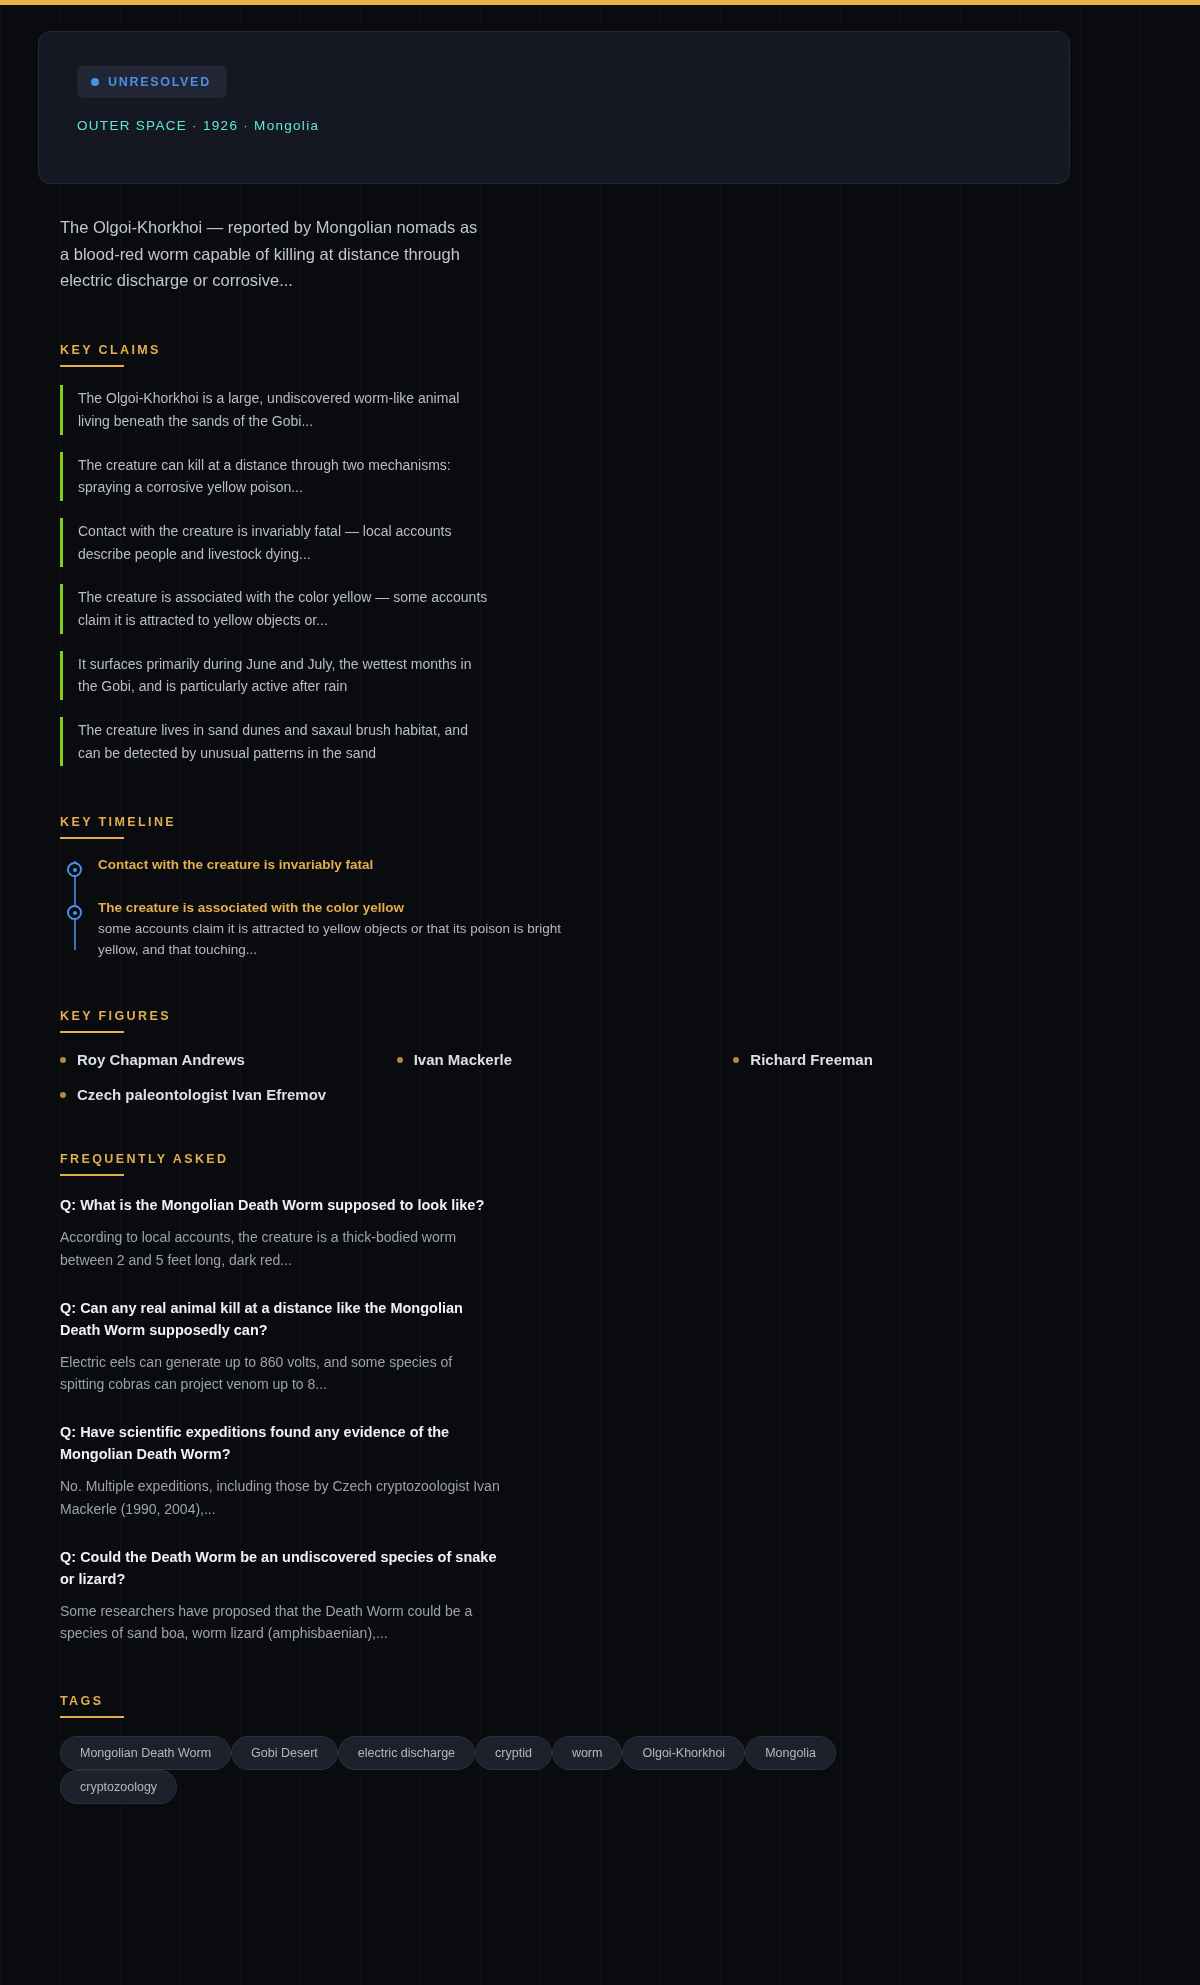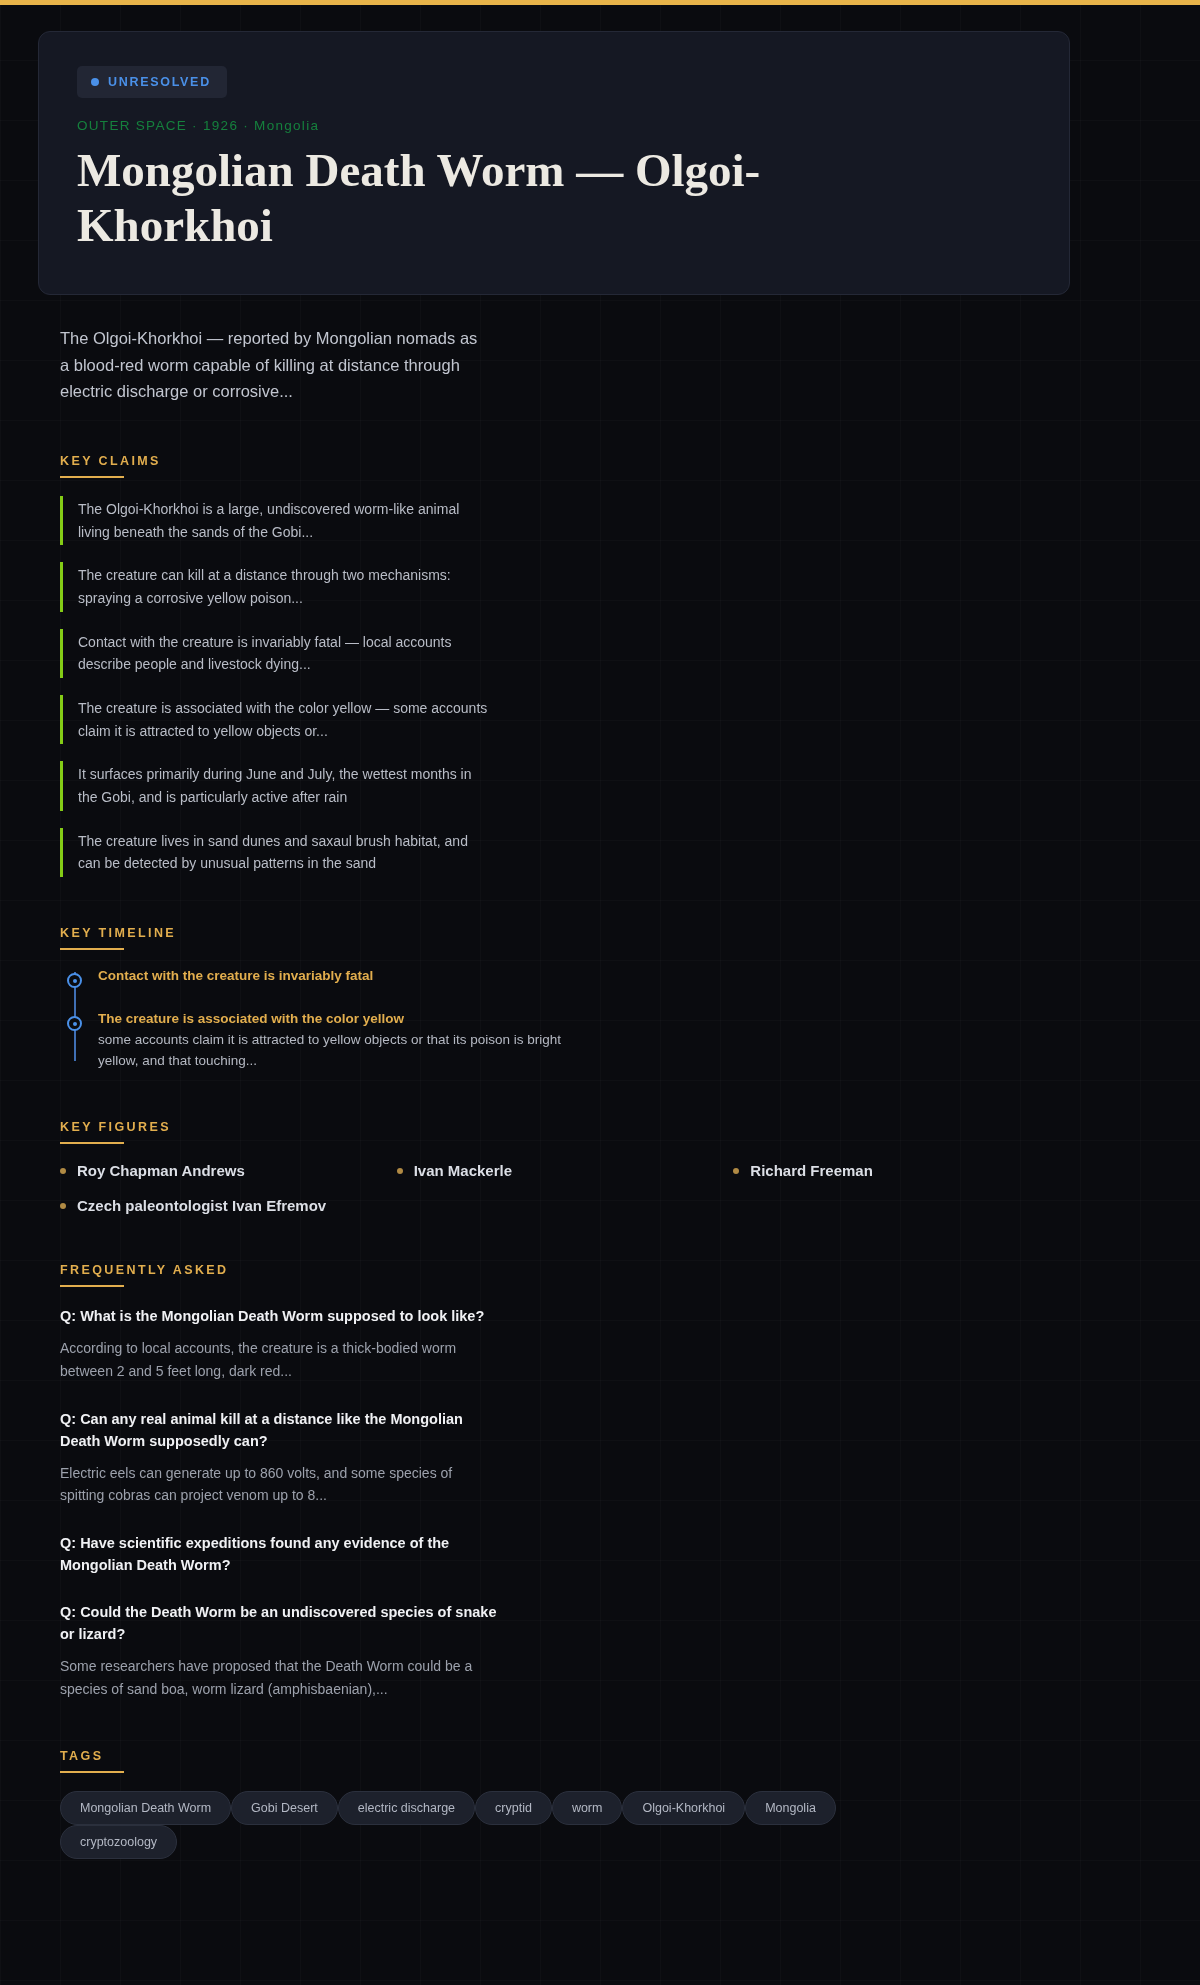--- a/index.html
+++ b/index.html
@@ -60,21 +60,21 @@
     display: block;
   }
   .status-label {
     color: #4a90e8;
     font-size: 12.5px;
     font-weight: bold;
     letter-spacing: 1.7px;
   }
 
   .hero-meta {
-    color: #15803d;
+    color: #5eead4;
     font-size: 13.5px;
     letter-spacing: 1.3px;
     margin-bottom: 10px;
   }
 
   .hero-title {
     font-family: "Liberation Serif", serif;
     font-weight: bold;
     font-size: 47px;
     line-height: 1.18;
@@ -233,21 +233,20 @@
 <div class="top-bar"></div>
 
 <div class="page">
 
   <div class="hero">
     <div class="status-badge">
       <span class="status-dot"></span>
       <span class="status-label">UNRESOLVED</span>
     </div>
     <div class="hero-meta">OUTER SPACE  ·  1926  ·  Mongolia</div>
-    <h1 class="hero-title">Mongolian Death Worm — Olgoi-Khorkhoi</h1>
   </div>
 
   <div class="content">
 
     <p class="lede">The Olgoi-Khorkhoi — reported by Mongolian nomads as a blood-red worm capable of killing at distance through electric discharge or corrosive...</p>
 
     <div class="section">
       <div class="section-head">KEY CLAIMS</div>
       <div class="section-rule"></div>
       <div>
@@ -318,20 +317,21 @@
         <div class="faq-item">
           <div class="faq-q">Q: What is the Mongolian Death Worm supposed to look like?</div>
           <div class="faq-a">According to local accounts, the creature is a thick-bodied worm between 2 and 5 feet long, dark red...</div>
         </div>
         <div class="faq-item">
           <div class="faq-q">Q: Can any real animal kill at a distance like the Mongolian Death Worm supposedly can?</div>
           <div class="faq-a">Electric eels can generate up to 860 volts, and some species of spitting cobras can project venom up to 8...</div>
         </div>
         <div class="faq-item">
           <div class="faq-q">Q: Have scientific expeditions found any evidence of the Mongolian Death Worm?</div>
+          <div class="faq-a">No. Multiple expeditions, including those by Czech cryptozoologist Ivan Mackerle (1990, 2004),...</div>
         </div>
         <div class="faq-item">
           <div class="faq-q">Q: Could the Death Worm be an undiscovered species of snake or lizard?</div>
           <div class="faq-a">Some researchers have proposed that the Death Worm could be a species of sand boa, worm lizard (amphisbaenian),...</div>
         </div>
       </div>
     </div>
 
     <div class="section">
       <div class="section-head">TAGS</div>

